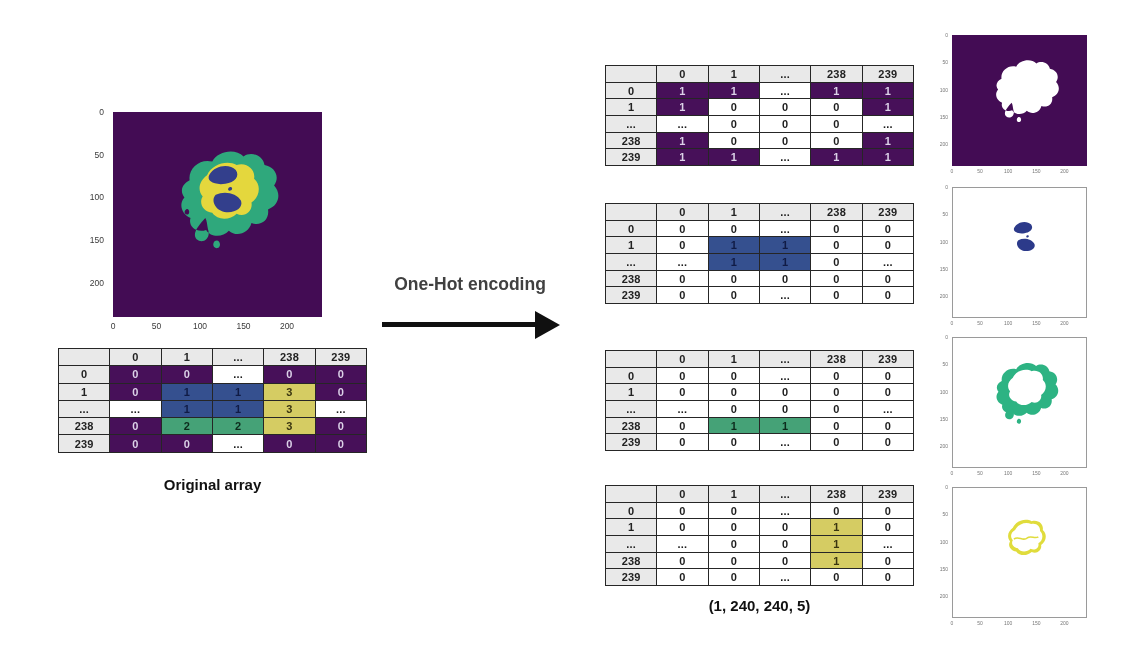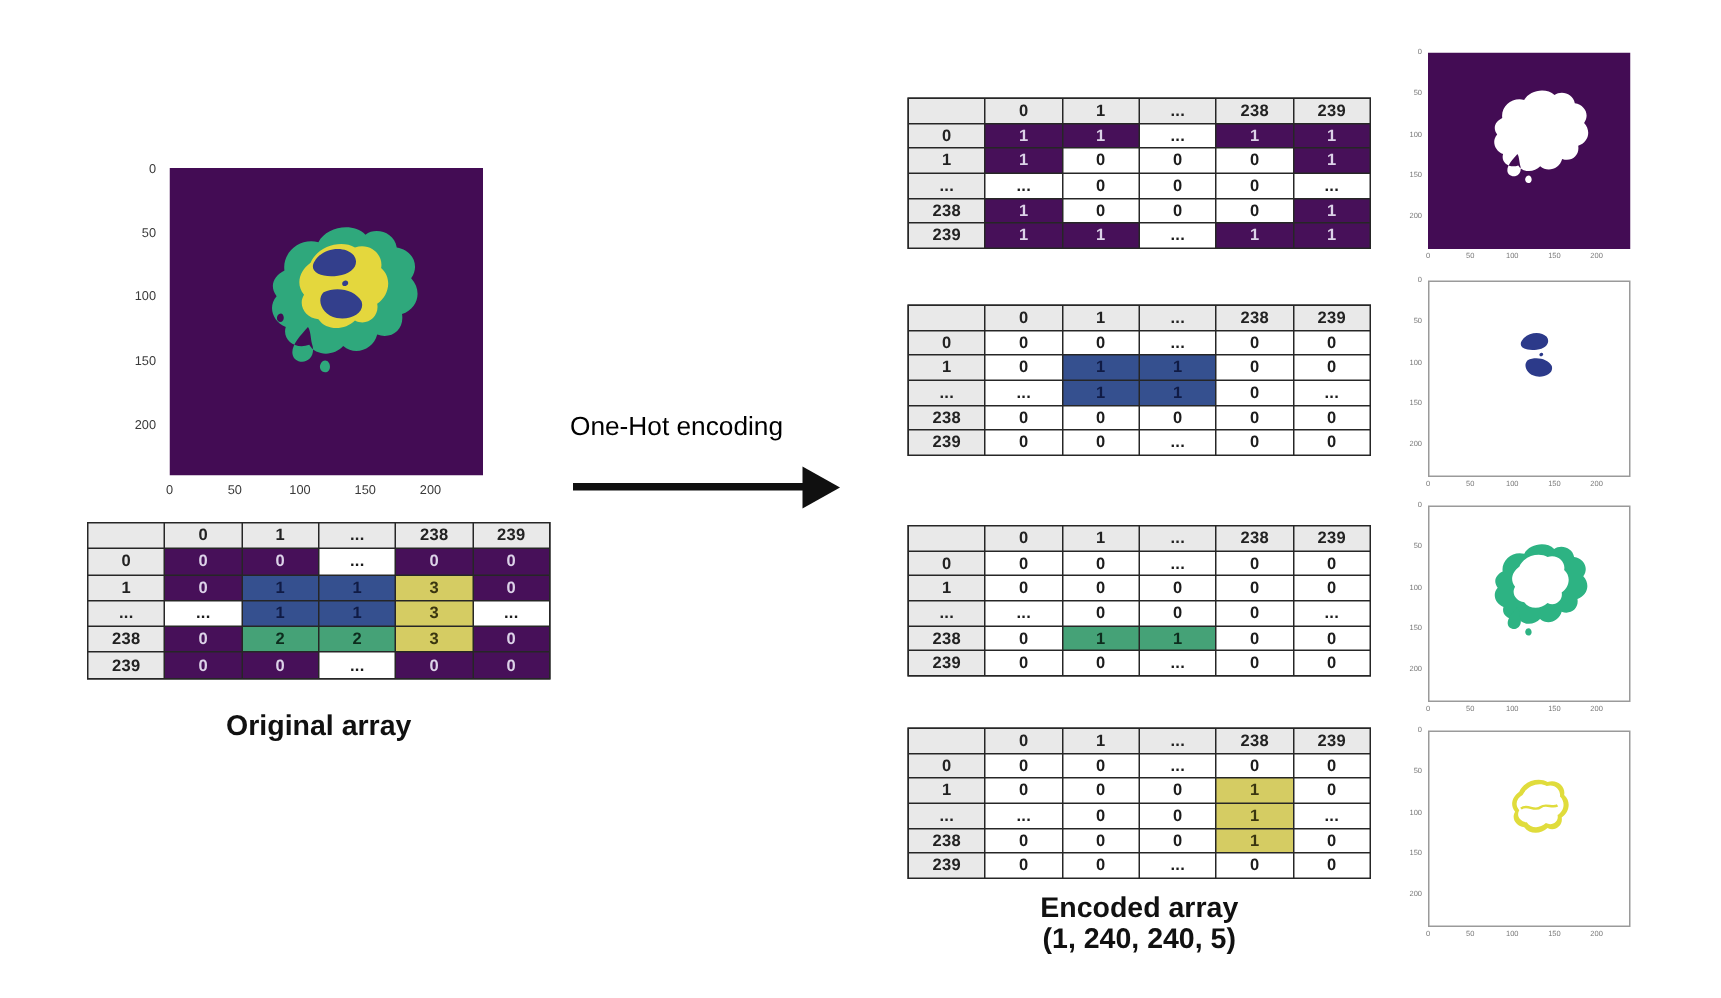--- a/index.html
+++ b/index.html
@@ -34,25 +34,25 @@
          letter-spacing:.2px;}
   .th{background:var(--c-table-header_bg);color:#222;}
   .c-purple{background:var(--c-table-purple);color:var(--c-table-purple_text);}
   .c-blue{background:var(--c-table-blue);color:#101b45;}
   .c-green{background:var(--c-table-green);color:#0d2c1d;}
   .c-yellow{background:var(--c-table-yellow);color:#3a3510;}
   .c-white{background:#fff;color:#1c1c1c;}
 
   
   .caption{position:absolute;text-align:center;color:#111;
-           font-size:19px;font-weight:800;line-height:21px;}
+           font-size:15px;font-weight:800;line-height:21px;}
 
   
   .arrow-block{position:absolute;left:380px;top:274px;width:180px;}
-  .arrow-label{font-size:17.5px;font-weight:400;color:#000000;}
+  .arrow-label{text-align:center;font-size:17.5px;font-weight:700;color:#404040;}
   .arrow{position:relative;height:28px;margin-top:16px;}
   .arrow .shaft{position:absolute;left:2px;right:23px;top:11px;height:5px;background:#101010;}
   .arrow .head{position:absolute;right:0;top:0;width:0;height:0;
                border-left:25px solid #101010;border-top:14px solid transparent;
                border-bottom:14px solid transparent;}
 
   .fill-pg{fill:var(--c-plot-green);}    .fill-py{fill:var(--c-plot-yellow);}
   .fill-pb{fill:var(--c-plot-blue);}     .fill-pw{fill:var(--c-plot-mask_white);}
   .fill-bg-purple{fill:var(--c-plot-purple_bg);}
   .fill-ib{fill:var(--c-plot-img_blue);} .fill-ig{fill:var(--c-plot-img_green);}
@@ -291,21 +291,20 @@
       <div class="tcell c-white">0</div>
       <div class="tcell th">239</div>
       <div class="tcell c-white">0</div>
       <div class="tcell c-white">0</div>
       <div class="tcell c-white">...</div>
       <div class="tcell c-white">0</div>
       <div class="tcell c-white">0</div>
     </div>
 
   <div class="caption" style="left:605px;top:595px;width:309px;">
-    <div>Encoded array</div>
     <div>(1, 240, 240, 5)</div>
   </div>
 
   <div class="plot plot-small" style="left:952px;top:35px;width:135px;height:131px;">
     <div class="pbox">
       <svg viewBox="0 0 240 240" preserveAspectRatio="none">
         <rect x="0" y="0" width="240" height="240" class="fill-bg-purple"></rect>
         <path class="fill-pw" d="M88,80 C86,66 100,54 114,58 C120,46 140,42 150,52 C158,46 172,50 174,62 C186,64 192,76 185,86 C194,96 190,110 178,114 C180,126 170,134 159,130 C156,142 142,147 133,139 C126,147 112,147 107,138 C96,142 86,134 89,124 C79,120 75,108 82,100 C76,92 80,84 88,80 Z
              M106,124 C99,132 90,142 96,149 C103,155 113,148 109,137 C108,132 108,127 106,124 Z
              M117,151 C113,155 116,161 121,159 C125,156 122,148 117,151 Z"></path>

